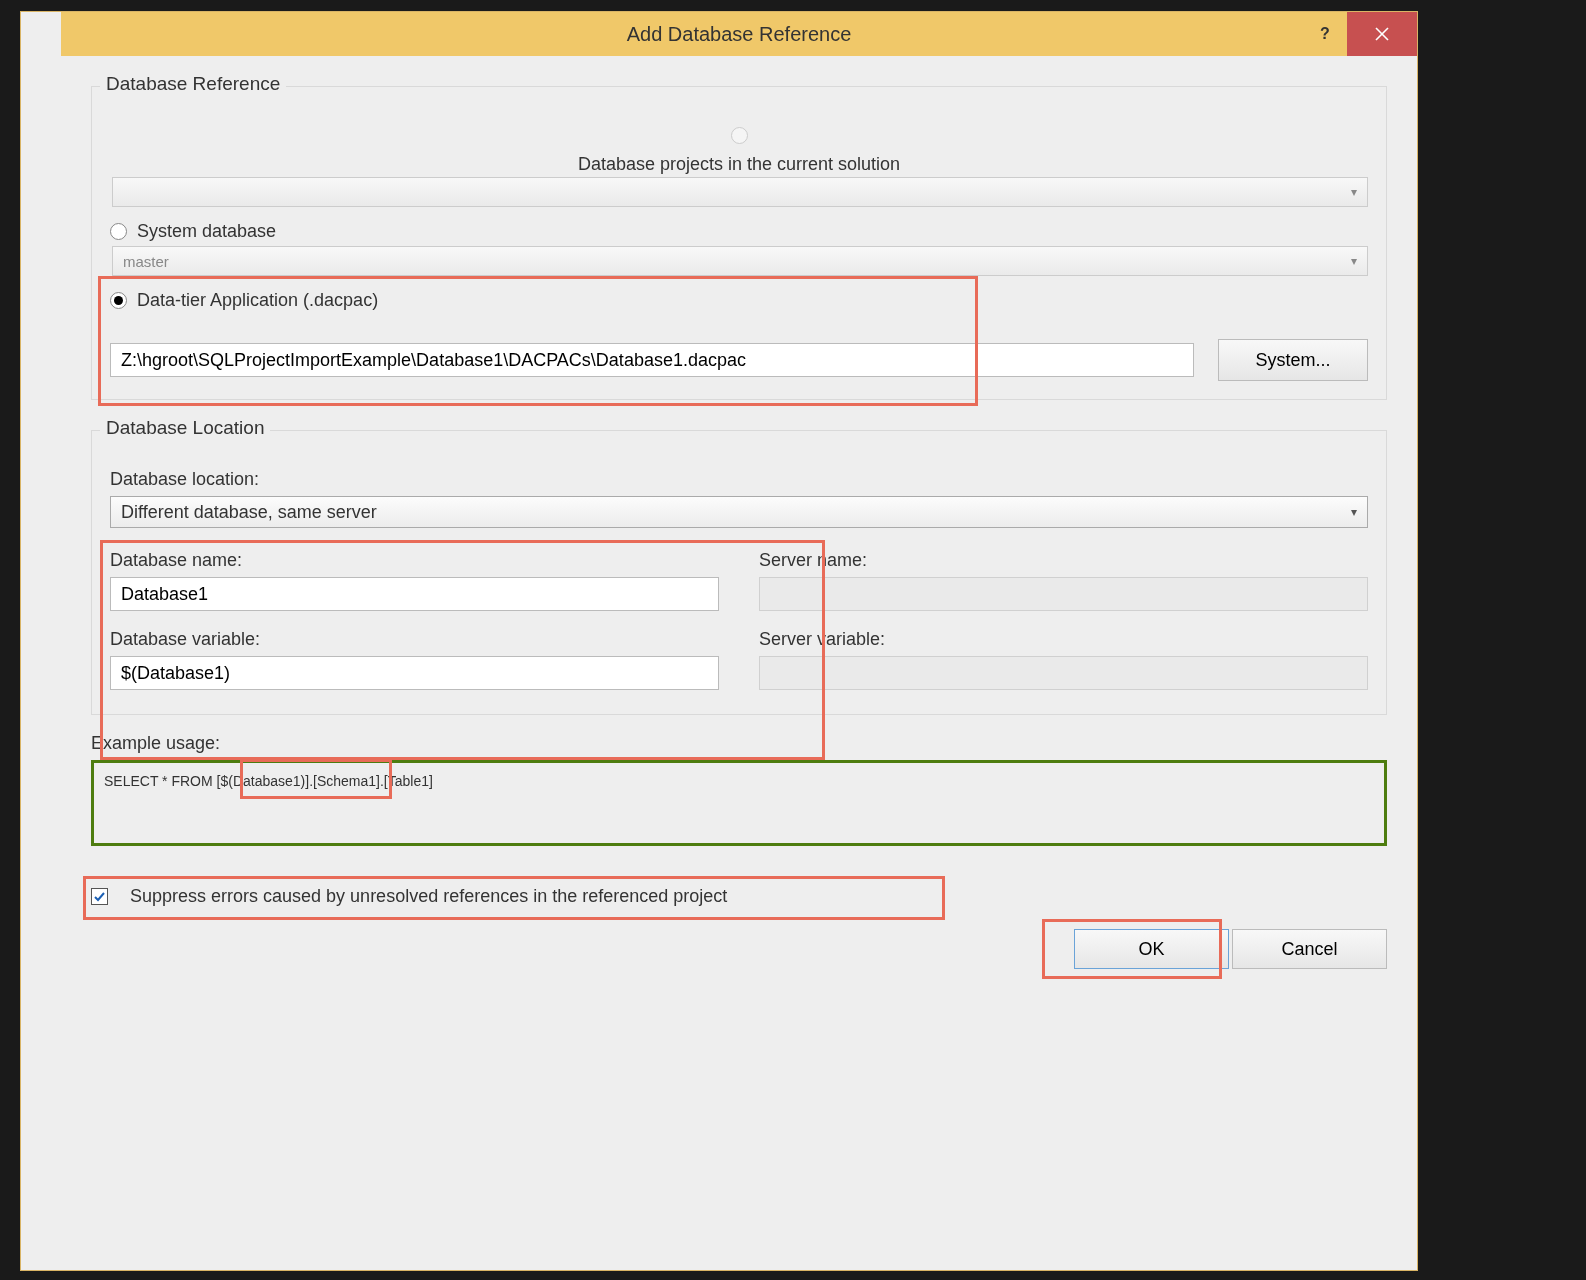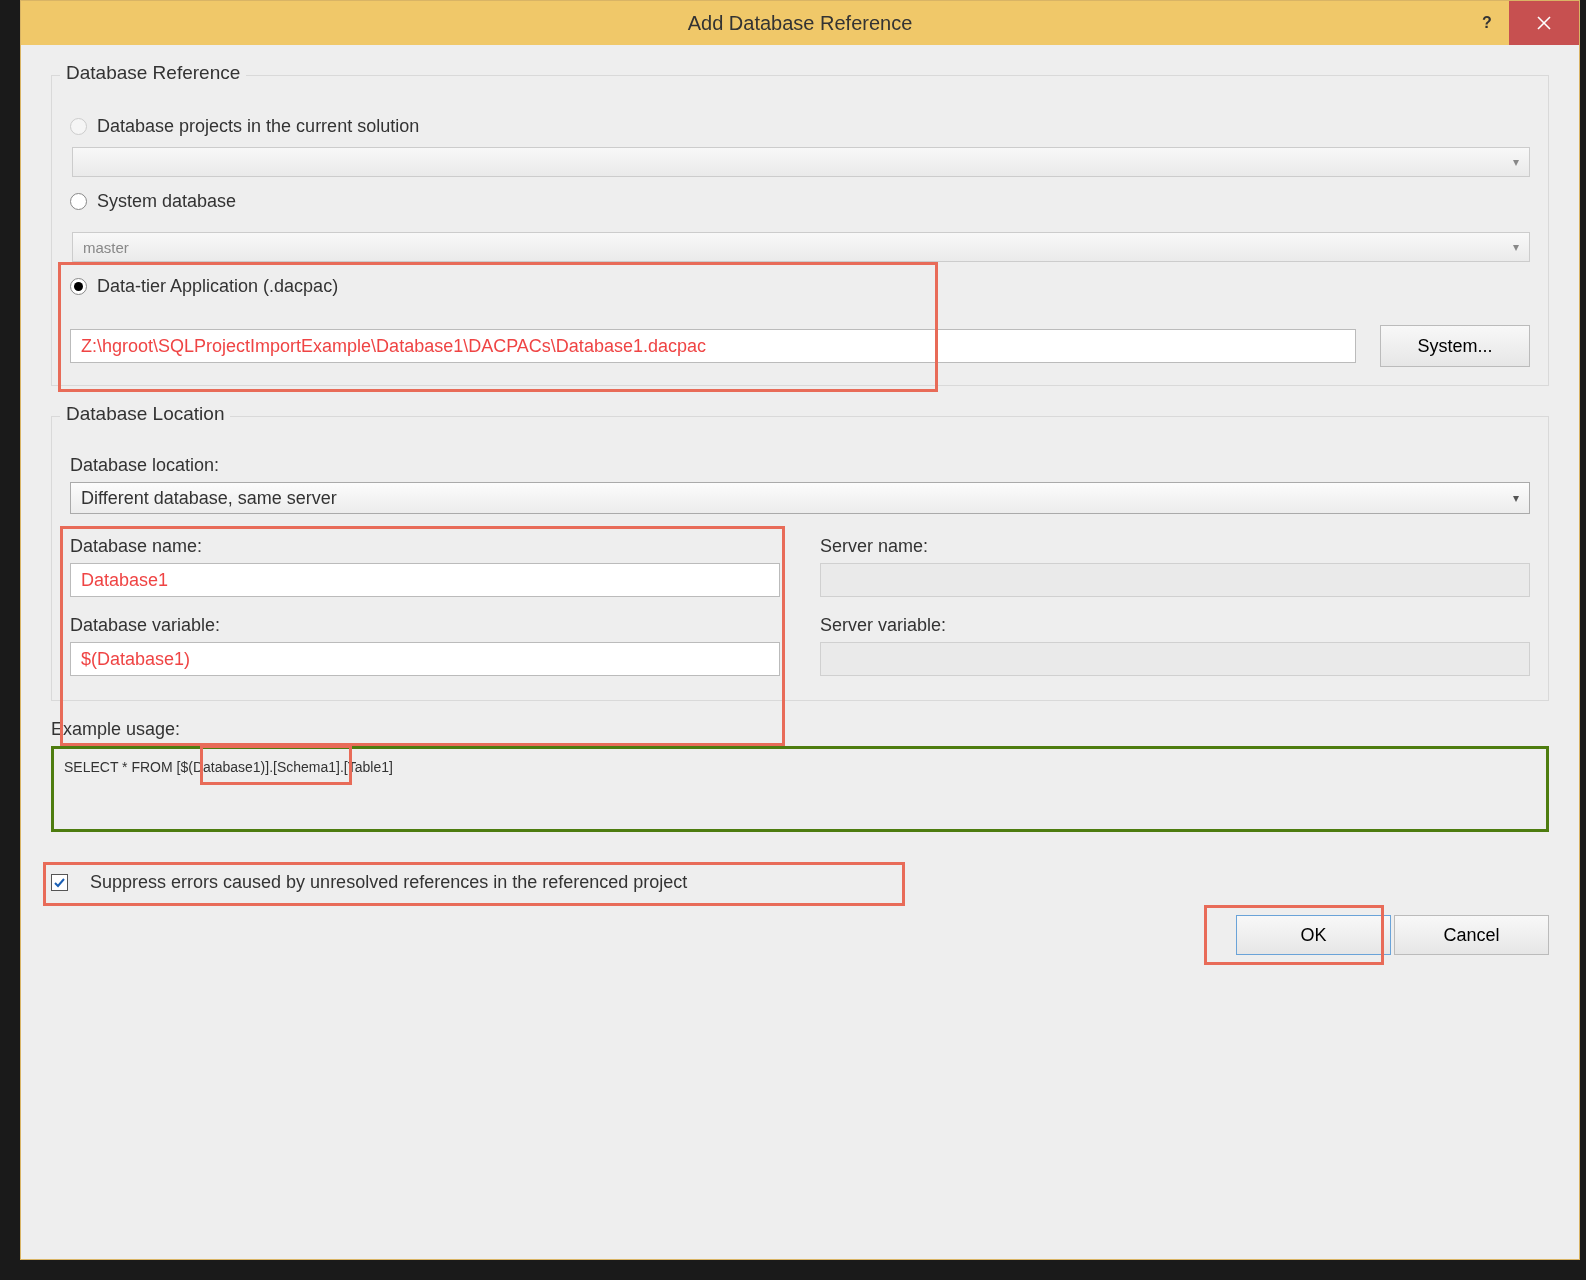--- a/index.html
+++ b/index.html
@@ -8,25 +8,26 @@
     font-size: 15px;
     background: #1a1a1a;
     width: 1586px;
     height: 1280px;
     position: relative;
     color: #333;
   }
   .dialog {
     position: absolute;
     left: 20px;
-    top: 0;
-    width: 1560px;
+    top: 11px;
+    width: 1398px;
     height: 1260px;
     background: #eee;
     border: 1px solid #d9b465;
+    padding-left: 40px;
   }
   .titlebar {
     height: 44px;
     background: #f0c869;
     display: flex;
     align-items: center;
     justify-content: center;
     position: relative;
   }
   .titlebar-title {
@@ -126,21 +127,21 @@
     color: #888;
   }
   .combo.empty .combo-text { visibility: hidden; }
   .text-input {
     width: 100%;
     height: 34px;
     border: 1px solid #bbb;
     background: #fff;
     padding: 0 10px;
     font-size: 18px;
-    color: #ef4444;
+    color: #000000;
     font-family: inherit;
   }
   .text-input.disabled { background: #eaeaea; color: #888; border-color: #d0d0d0; }
   .dacpac-row {
     display: flex;
     gap: 24px;
     align-items: center;
     margin-top: 28px;
   }
   .dacpac-row .text-input { flex: 1; }
@@ -255,30 +256,30 @@
         </svg>
       </div>
     </div>
   </div>
 
   <div class="content">
 
     <div class="groupbox" style="padding-top:40px;">
       <div class="groupbox-title">Database Reference</div>
 
-      <div class="radio-row" style="margin-bottom:10px;">
+      <div class="radio-row" style="margin-bottom:2px;flex-direction:column;">
         <div class="radio disabled"></div>
         <span class="label18 disabled-text">Database projects in the current solution</span>
       </div>
       <div class="combo empty indent">
         <span class="combo-text">—</span>
         <span class="chev">▾</span>
       </div>
 
-      <div class="radio-row" style="margin-bottom:20px;">
+      <div class="radio-row" style="margin-bottom:4px;">
         <div class="radio"></div>
         <span class="label18">System database</span>
       </div>
       <div class="combo indent">
         <span class="combo-text">master</span>
         <span class="chev">▾</span>
       </div>
 
       <div style="position:relative;">
         <div class="radio-row" style="margin-bottom:0;">

